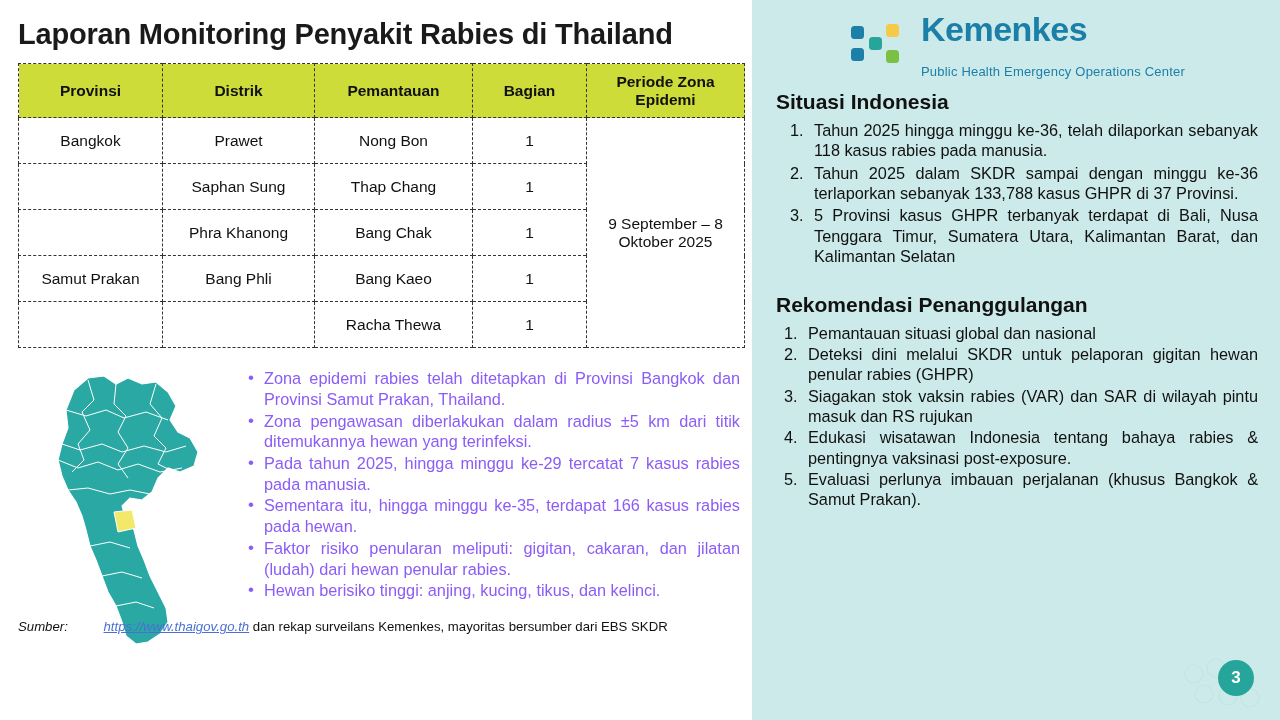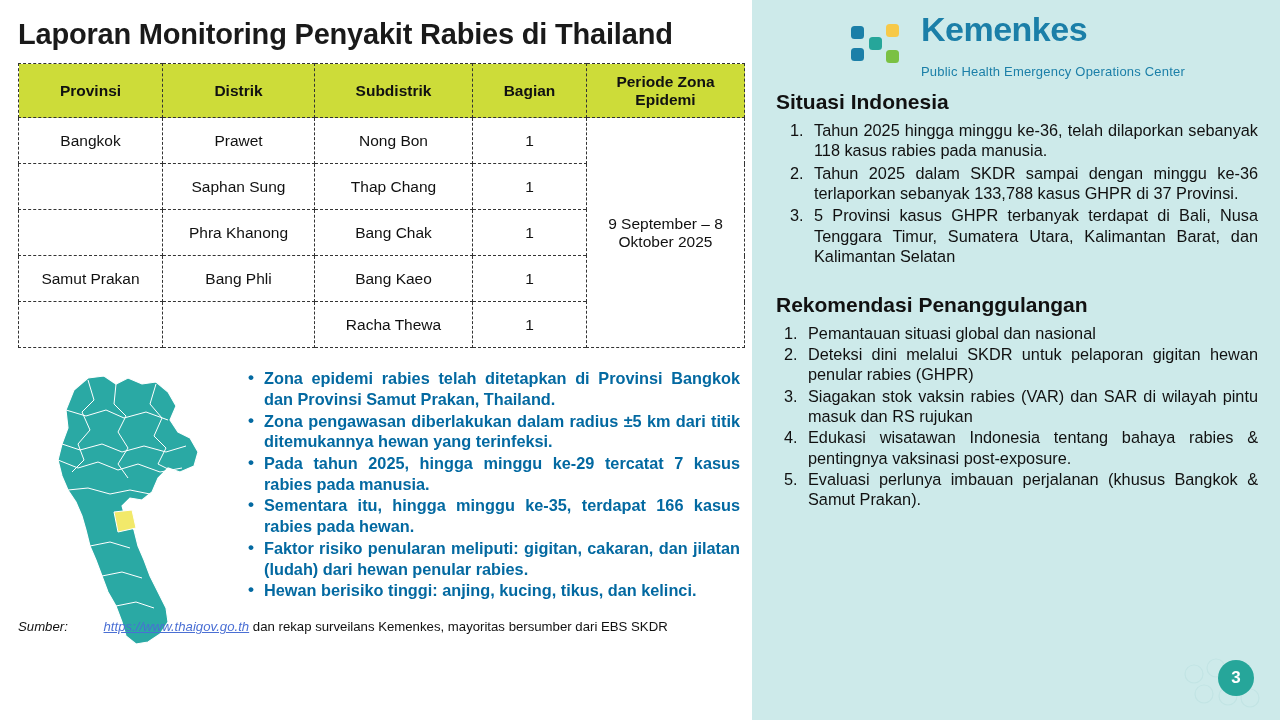--- a/index.html
+++ b/index.html
@@ -63,25 +63,24 @@
     position: relative; flex: none;
   }
   .bullets {
     flex: 1; padding-left: 8px; padding-top: 8px;
   }
   .bullets ul { list-style: none; }
   .bullets li {
     position: relative;
     font-size: 16.3px;
     line-height: 1.27;
-    color: #0369a1;
+    color: #8b5cf6;
     text-align: justify;
     padding-left: 20px;
     margin-bottom: 1px;
-    font-weight: bold;
   }
   .bullets li::before {
     content: "•";
     position: absolute; left: 4px; top: -1px;
     font-size: 17px;
   }
 
   .source {
     position: absolute;
     left: 18px; bottom: 6px;
@@ -174,21 +173,21 @@
         <col class="c1">
           <col class="c2">
           <col class="c3">
           <col class="c4">
           <col class="c5">
       </colgroup>
       <thead>
         <tr>
           <th>Provinsi</th>
           <th>Distrik</th>
-          <th>Subdistrik</th>
+          <th>Pemantauan</th>
           <th>Bagian</th>
           <th>Periode Zona Epidemi</th>
         </tr>
       </thead>
       <tbody>
         <tr>
           <td>Bangkok</td>
           <td>Prawet</td>
           <td>Nong Bon</td>
           <td>1</td>

